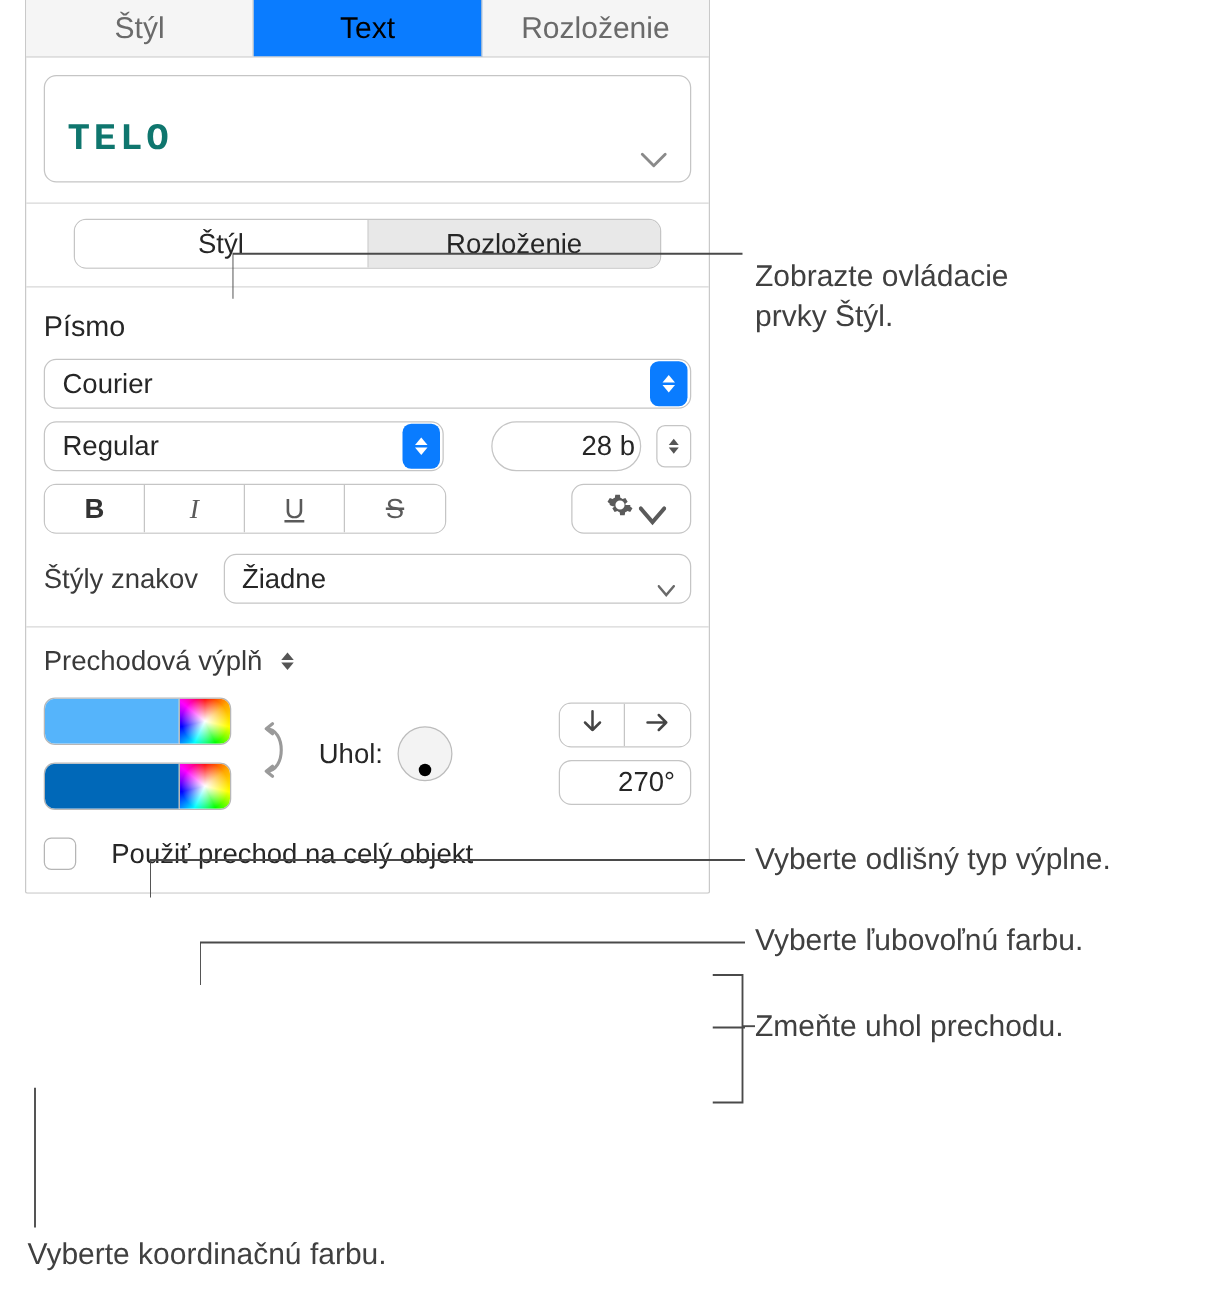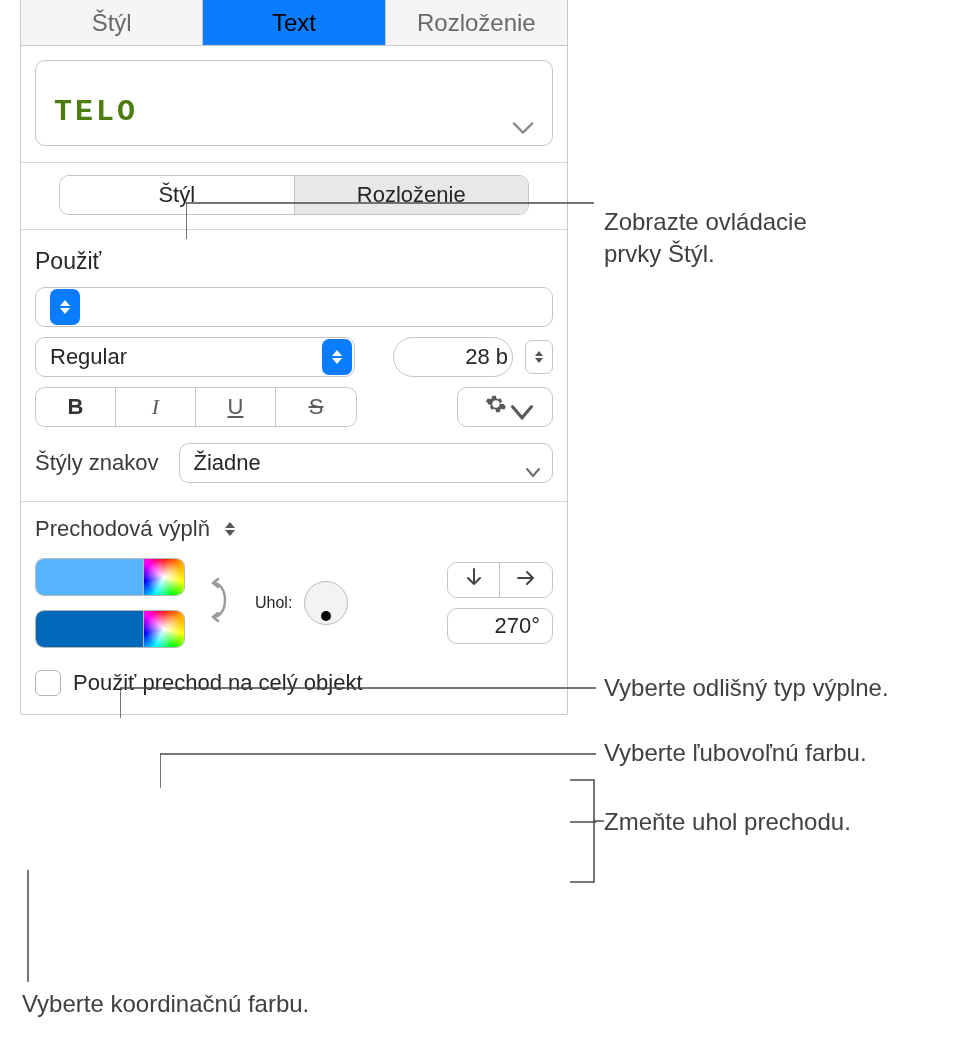--- a/index.html
+++ b/index.html
@@ -59,21 +59,21 @@
     align-items: flex-end;
     justify-content: space-between;
     padding: 0 18px 16px 18px;
     margin-bottom: 16px;
   }
   .style-name {
     font-family: "Courier New", Courier, monospace;
     font-weight: 700;
     font-size: 30px;
     letter-spacing: 3px;
-    color: #4d7c0f;
+    color: #0f766e;
   }
   .chev-down {
     width: 22px; height: 14px;
     display: inline-block;
   }
   .chev-down svg { width:100%; height:100%; }
   .divider { height:1px; background:#d7d7d7; margin: 6px -14px 12px -14px; }
 
   
   .seg {
@@ -214,21 +214,21 @@
     position:relative;
     border-left:1px solid #b7b7b7;
   }
   .picker::after {
     content:""; position:absolute; inset:0;
     background: radial-gradient(circle at center, #fff 0%, rgba(255,255,255,0) 70%);
   }
   .swap-icon svg { width:30px; height:46px; color:#9a9a9a; }
 
   .angle-col { display:flex; align-items:center; gap:12px; }
-  .angle-label { font-size:16px; }
+  .angle-label { font-size:22px; }
   .angle-dial {
     width:44px; height:44px; border-radius:50%;
     border:1px solid #bcbcbc;
     background:#f3f3f3;
     position:relative;
   }
   .angle-dot {
     position:absolute; width:10px; height:10px; background:#000; border-radius:50%;
     left:50%; bottom:3px; transform:translateX(-50%);
   }
@@ -243,21 +243,21 @@
     background:#fff;
   }
   .dir-btn:first-child { border-right:1px solid #c5c5c5; }
   .angle-field {
     width:106px; height:36px; border:1px solid #c5c5c5; border-radius:10px;
     display:flex; align-items:center; justify-content:flex-end;
     padding-right:12px; font-size:22px;
     background:#fff;
   }
 
-  .chk-row { display:flex; align-items:center; gap:12px; margin-top:22px;}
+  .chk-row { display:flex; align-items:center; gap:28px; margin-top:22px;}
   .chk {
     width:26px; height:26px; border:1px solid #b5b5b5; border-radius:6px;
     background:#fff;
   }
 
   
   .callout {
     position:absolute;
     font-size:24px;
     color:#404040;
@@ -297,23 +297,24 @@
       <div class="divider"></div>
 
       <div class="seg">
         <div class="seg-btn active">Štýl</div>
         <div class="seg-sep"></div>
         <div class="seg-btn">Rozloženie</div>
       </div>
 
       <div class="divider"></div>
 
-      <div class="section-label">Použiť</div>
+      <div class="section-label">Písmo</div>
 
       <div class="select font-family">
+        <span class="sel-text">Courier</span>
         <span class="sel-stepper">
           <span class="tri up"></span>
             <span class="tri down"></span>
         </span>
       </div>
 
       <div class="row">
         <div class="select font-weight">
           <span class="sel-text">Regular</span>
           <span class="sel-stepper">

